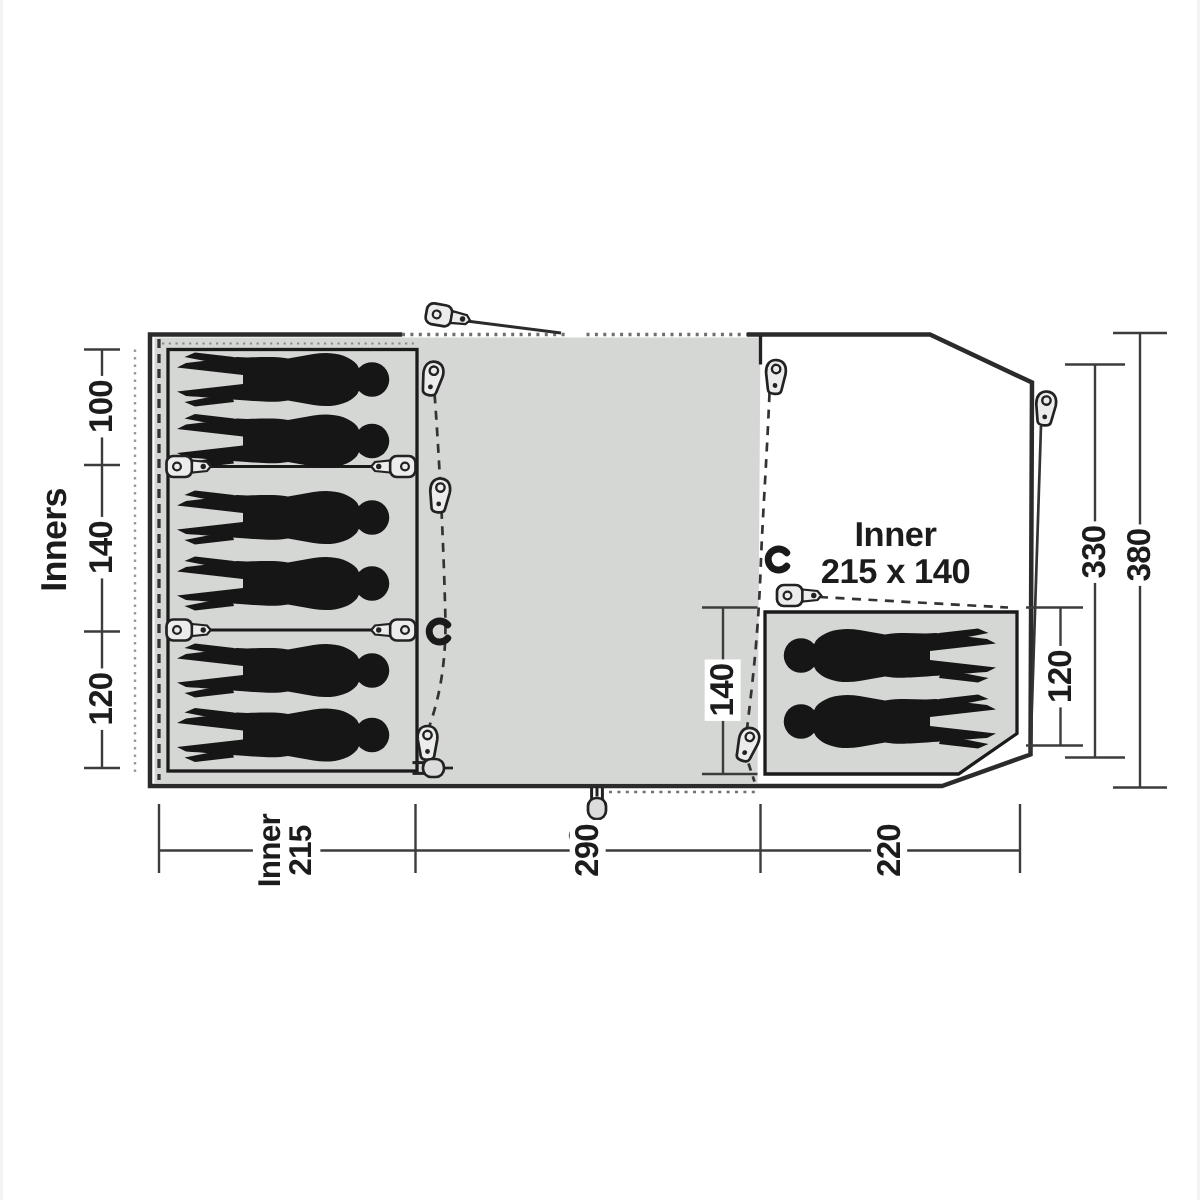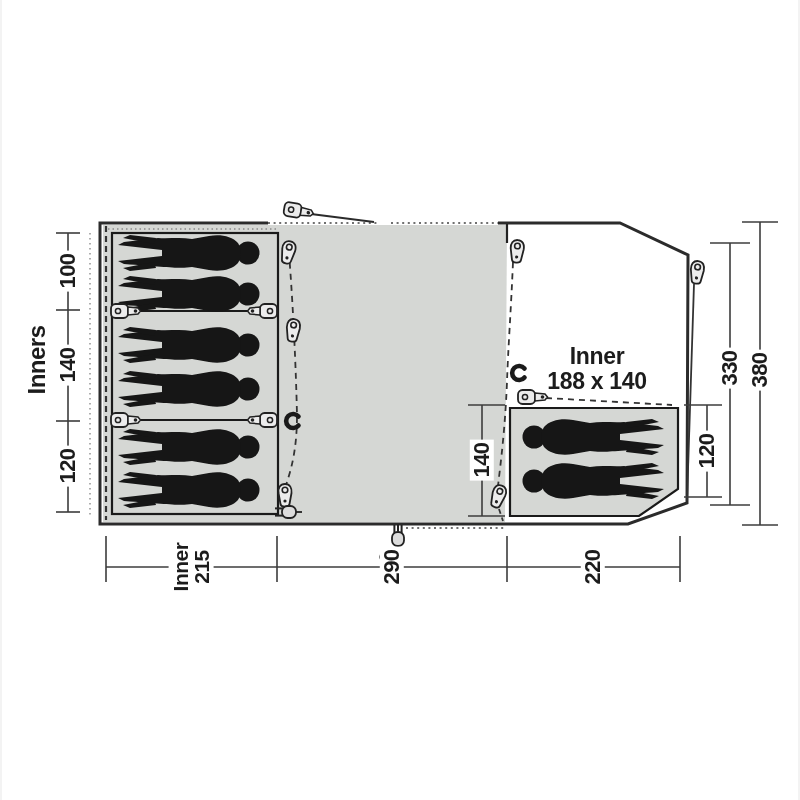--- a/index.html
+++ b/index.html
@@ -177,16 +177,16 @@
   <div class="rlabel" style="left:392px; top:567px;">290</div>
   <div class="rlabel" style="left:593px; top:567px;">220</div>
 
   <div class="rlabel" style="left:482px; top:460px;">140</div>
   <div class="rlabel" style="left:707px; top:451px;">120</div>
   <div class="rlabel" style="left:730px; top:368px;">330</div>
   <div class="rlabel" style="left:760px; top:370px;">380</div>
 
   <div class="biglabel" style="left:597px; top:369px;">
     <span>Inner</span>
-    <span>188 x 140</span>
+    <span>215 x 140</span>
   </div>
 
 </div>
 
 </body></html>

